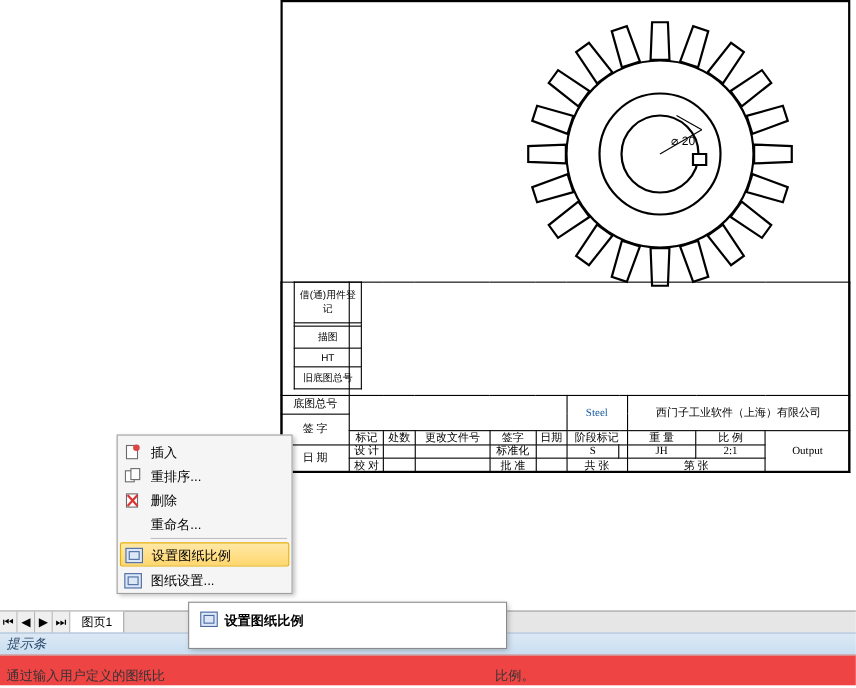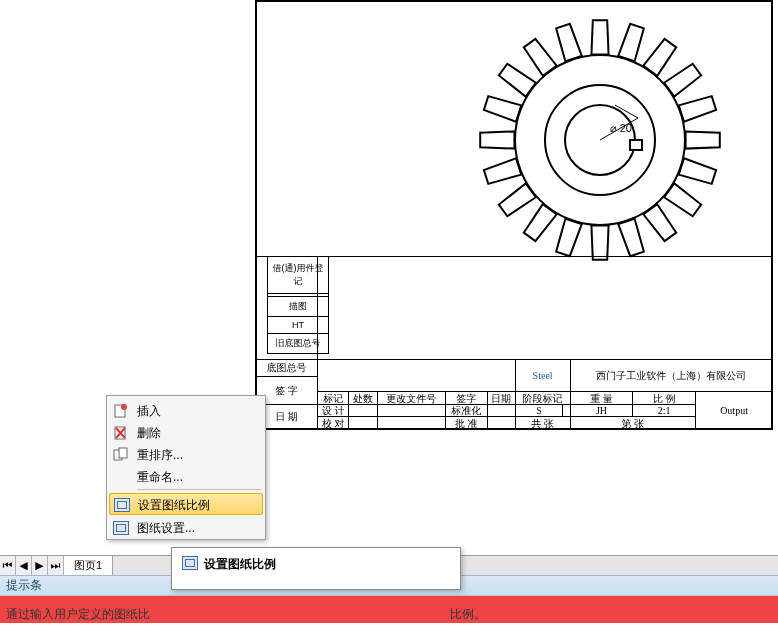--- a/index.html
+++ b/index.html
@@ -146,20 +146,21 @@
   .hint-bar {
     position: absolute;
     left: 0; top: 575px;
     width: 778px; height: 20px;
     background: linear-gradient(#dce8f4, #c9dff2);
     border-top: 1px solid #9cb8d4;
     display:flex; align-items:center;
     padding-left: 6px;
     color: #2a4a6a;
     font-size: 12px;
+    font-style: italic;
   }
   
   .status-bar {
     position: absolute;
     left: 0; top: 595px;
     width: 778px; height: 28px;
     background: #ef4444;
     border-top: 1px solid #c0c0c0;
     display:flex; align-items:flex-end;
     padding-left: 6px;
@@ -308,35 +309,35 @@
       <svg width="16" height="16">
           <rect x="2" y="2" width="10" height="12" fill="#fff" stroke="#6a6a6a"></rect>
           <circle cx="11" cy="4" r="3" fill="#d44"></circle>
         </svg>
     </span>
     <span>插入</span>
   </div>
   <div class="item">
     <span class="icon-slot">
       <svg width="16" height="16">
+          <rect x="1" y="3" width="8" height="10" fill="#fff" stroke="#6a6a6a"></rect>
+          <rect x="6" y="1" width="8" height="10" fill="#fff" stroke="#6a6a6a"></rect>
+        </svg>
+    </span>
+    <span>重排序...</span>
+  </div>
+  <div class="item">
+    <span class="icon-slot">
+      <svg width="16" height="16">
           <rect x="2" y="2" width="10" height="12" fill="#fff" stroke="#6a6a6a"></rect>
           <line x1="3" y1="3" x2="12" y2="13" stroke="#d33" stroke-width="2"></line>
           <line x1="12" y1="3" x2="3" y2="13" stroke="#d33" stroke-width="2"></line>
         </svg>
     </span>
     <span>删除</span>
-  </div>
-  <div class="item">
-    <span class="icon-slot">
-      <svg width="16" height="16">
-          <rect x="1" y="3" width="8" height="10" fill="#fff" stroke="#6a6a6a"></rect>
-          <rect x="6" y="1" width="8" height="10" fill="#fff" stroke="#6a6a6a"></rect>
-        </svg>
-    </span>
-    <span>重排序...</span>
   </div>
   <div class="item">
     <span class="icon-slot"></span>
     <span>重命名...</span>
   </div>
   <div class="sep"></div>
   <div class="item highlight">
     <span class="icon-slot">
         <span class="sheet-icon"></span>
       </span>

